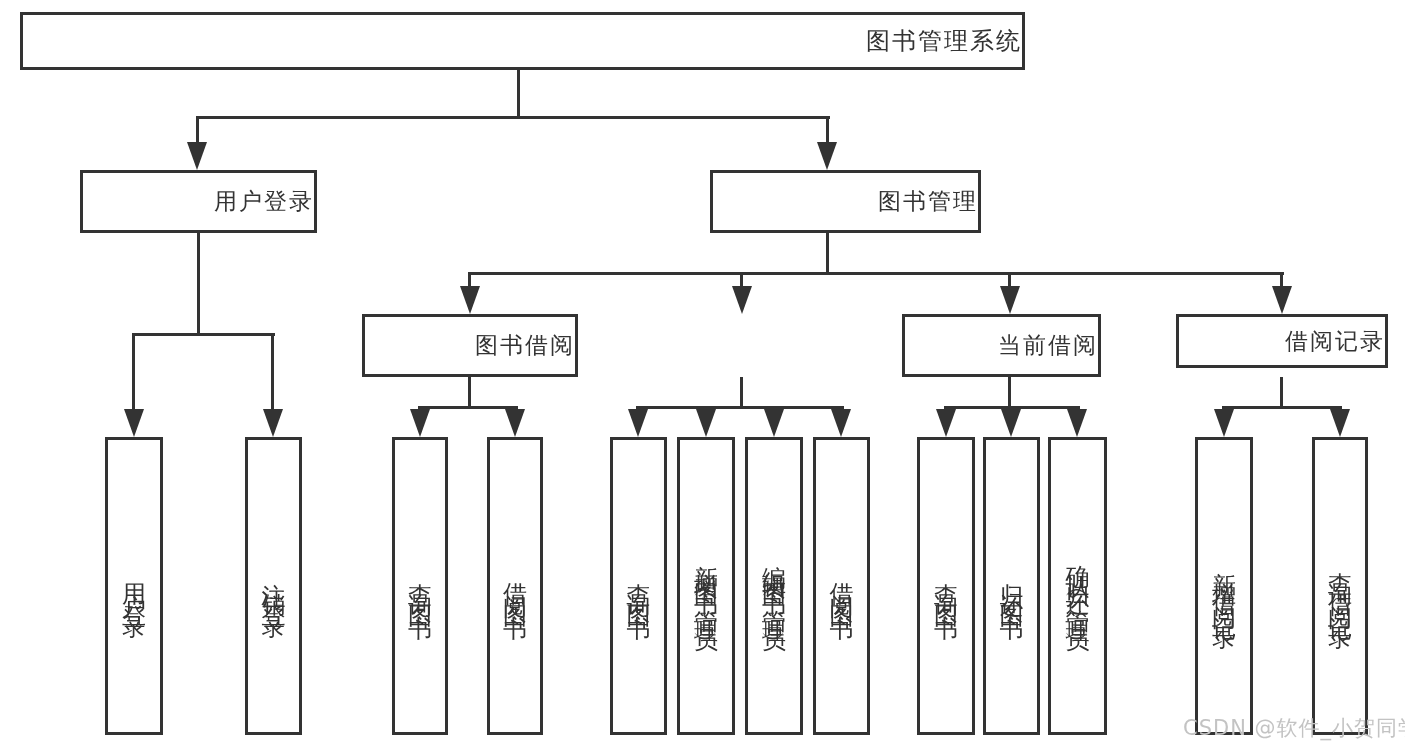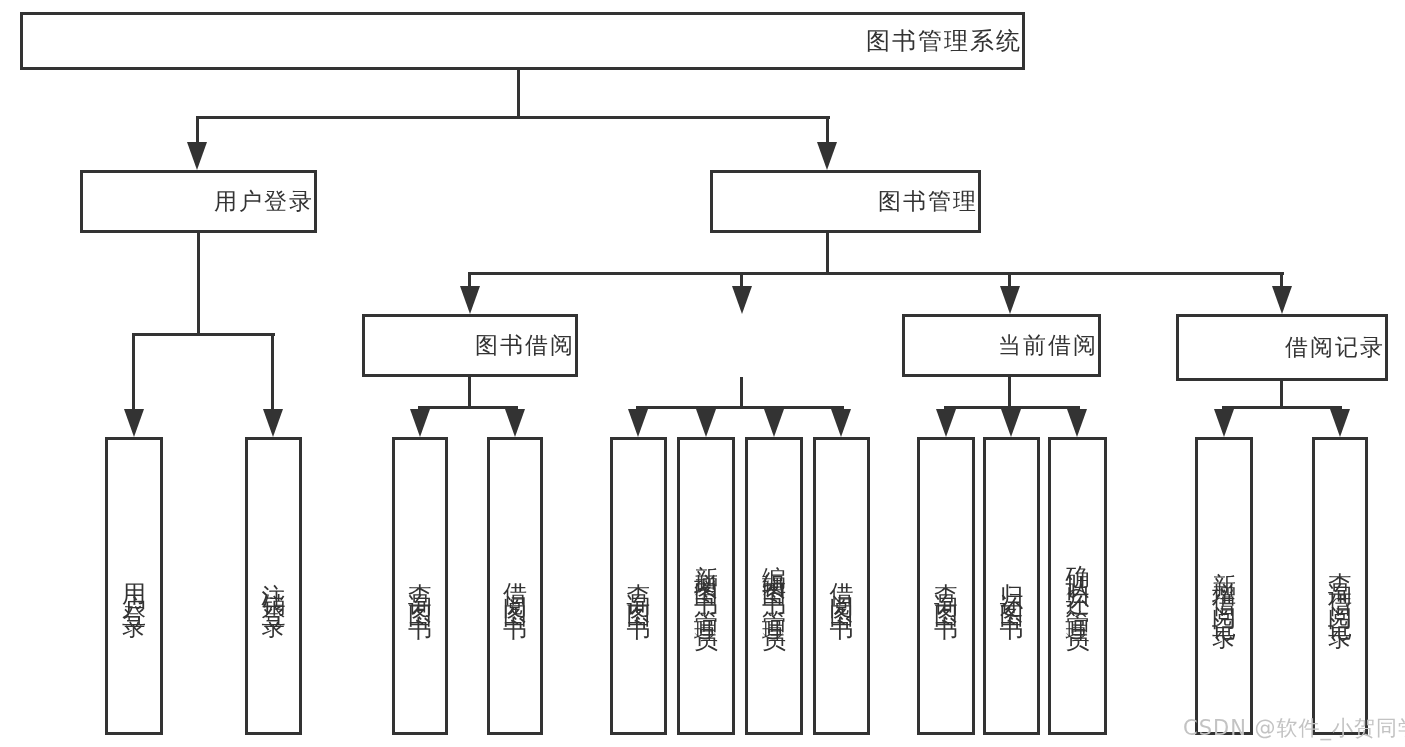--- a/index.html
+++ b/index.html
@@ -100,21 +100,21 @@
 
   <div class="hbox" style="left:362px; top:314px; width:216px; height:63px;">
     <span>图书借阅</span>
   </div>
 
 
   <div class="hbox" style="left:902px; top:314px; width:199px; height:63px;">
     <span>当前借阅</span>
   </div>
 
-  <div class="hbox" style="left:1176px; top:314px; width:212px; height:67px;">
+  <div class="hbox" style="left:1176px; top:314px; width:212px; height:54px;">
     <span>借阅记录</span>
   </div>
 
   <div class="vbox" style="left:105px; width:58px;">
     <span>用户登录</span>
   </div>
   <div class="vbox" style="left:245px; width:57px;">
     <span>注销登录</span>
   </div>
 

